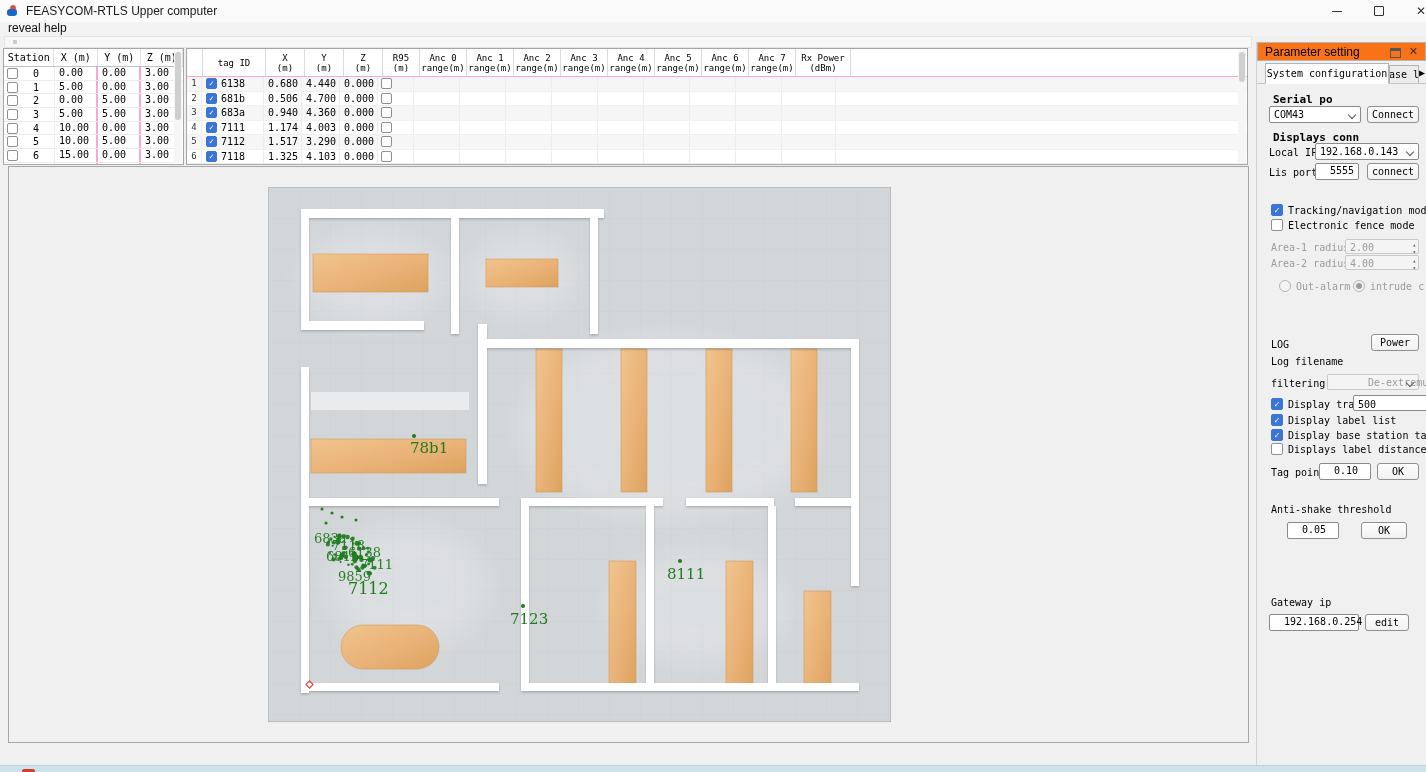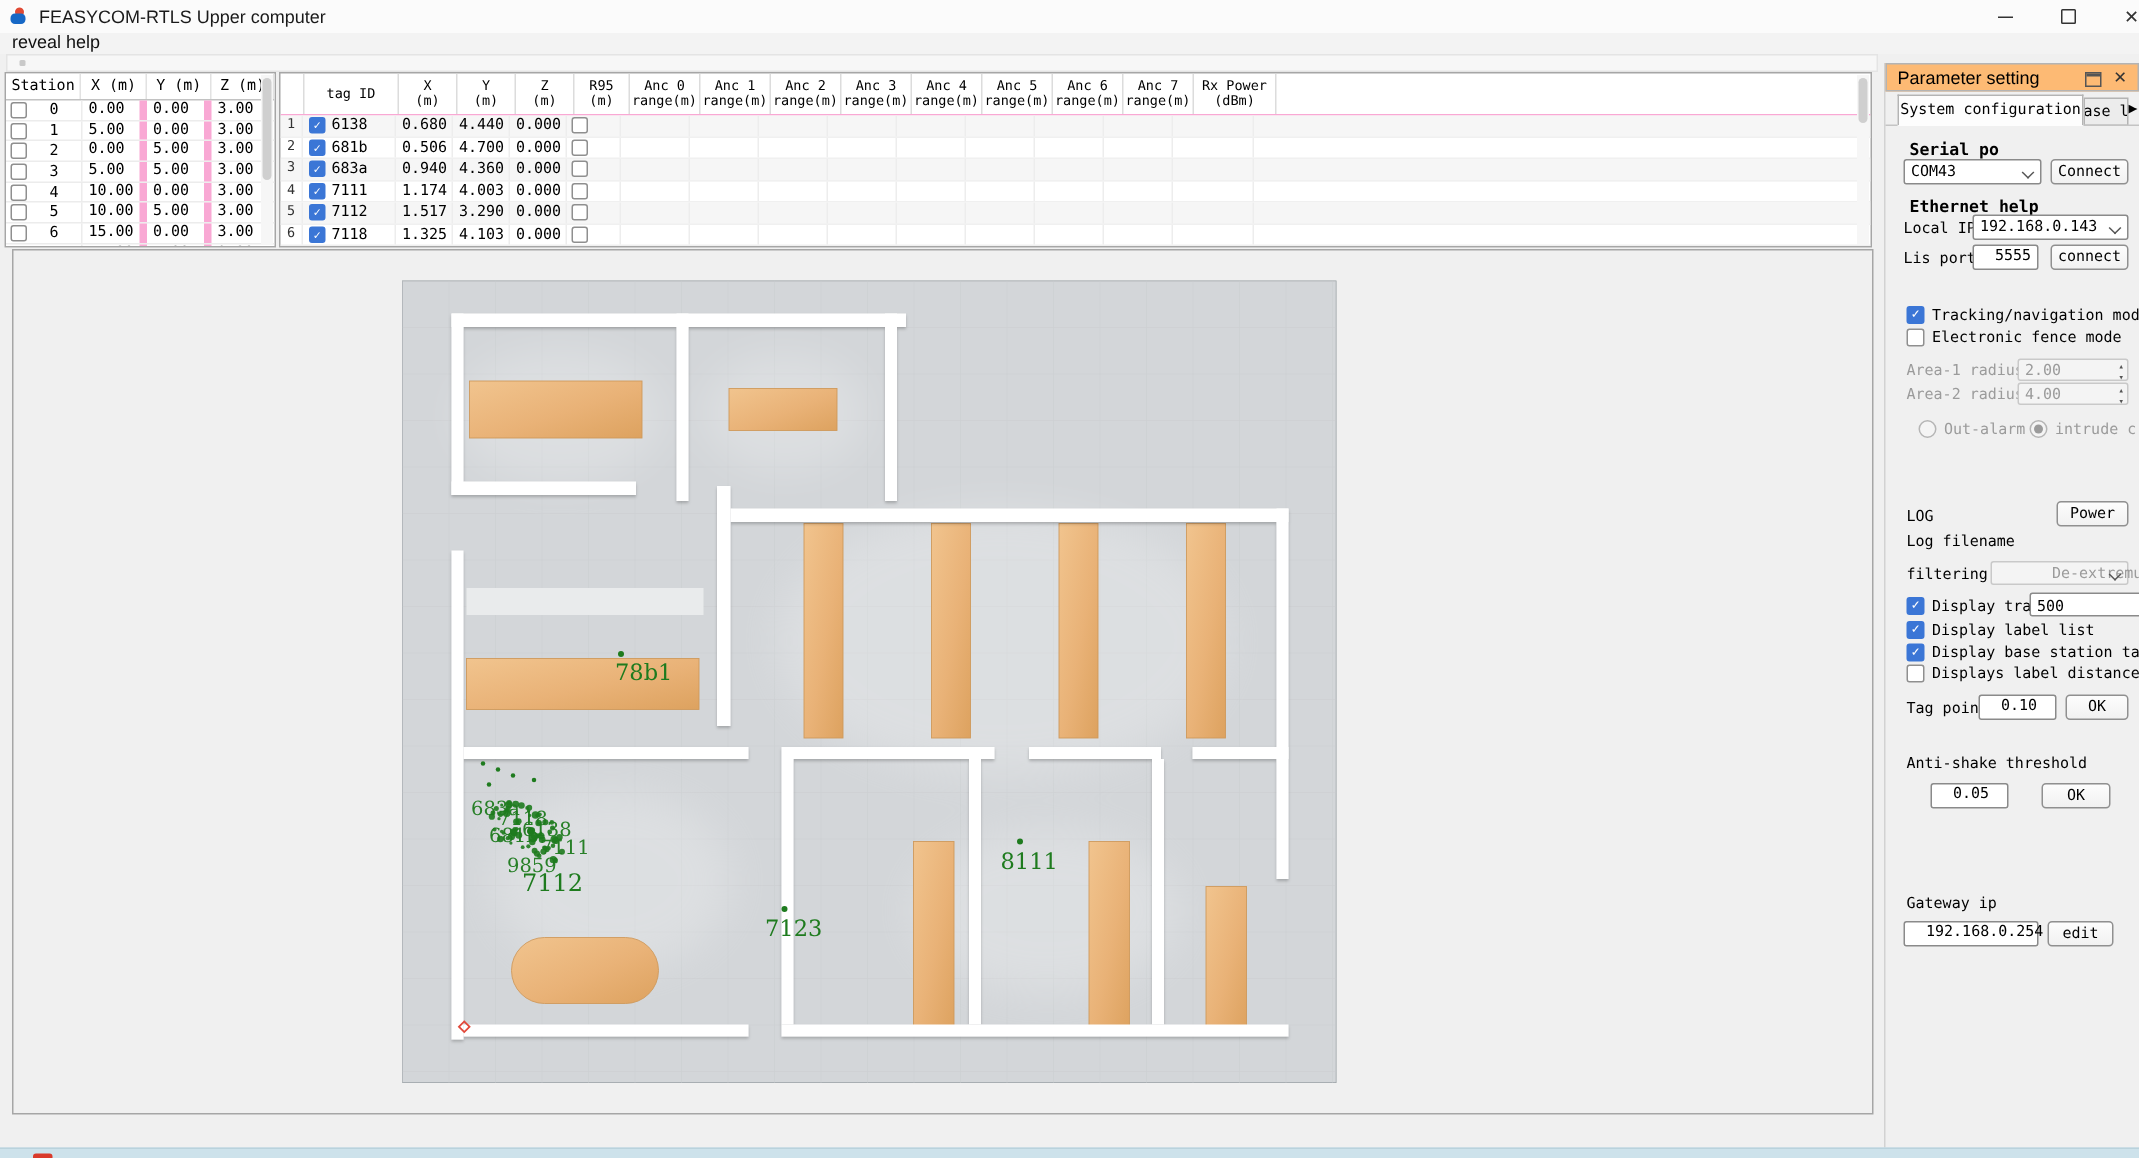--- a/index.html
+++ b/index.html
@@ -28,21 +28,21 @@
   
   .panel{background:#fff;border:1px solid #a6a6a6;overflow:hidden;}
   #station-panel{left:3px;top:48px;width:179px;height:115px;}
   .st-head{display:flex;height:17px;border-bottom:1px solid #c2c2c2;font-size:10px;
            font-family:"DejaVu Sans Mono",monospace;align-items:center;background:#fff;}
   .st-head span{display:block;text-align:center;border-right:1px solid #e2e2e2;height:17px;line-height:17px;overflow:hidden;white-space:nowrap;}
   .st-row{display:flex;height:12.7px;border-bottom:1px solid #ececec;font-size:10px;
           font-family:"DejaVu Sans Mono",monospace;align-items:center;}
   .st-c0{width:50px;display:flex;align-items:center;border-right:1px solid #ececec;height:100%;}
   .st-num{flex:1;text-align:center;}
-  .st-cell{width:43px;padding-left:4px;box-sizing:border-box;border-right:5px solid #f9a8d4;height:100%;line-height:12.7px;overflow:hidden;}
+  .st-cell{width:43px;padding-left:4px;box-sizing:border-box;border-right:2px solid #f9a8d4;height:100%;line-height:12.7px;overflow:hidden;}
   .w0{width:50px;} .w1{width:43px;} .w2{width:43px;} .w3{width:41px;border-right:none;}
   .cb{display:inline-block;width:9px;height:9px;border:1px solid #8f8f8f;border-radius:2px;background:#fff;
       margin-left:3px;flex:none;font-size:8px;line-height:9px;text-align:center;color:#fff;}
   .cb.on{background:#3b76d6;border-color:#3b76d6;}
   .sbar{position:absolute;top:1px;bottom:1px;width:8px;right:1px;background:#f6f6f6;}
   .sbar .thumb{position:absolute;left:1px;width:6px;background:#cfcfcf;border-radius:3px;}
   #tag-panel{left:186px;top:48px;width:1060px;height:115px;}
   .tg-head{display:flex;height:27px;border-bottom:1px solid #f9a8d4;font-size:9px;line-height:10px;
            font-family:"DejaVu Sans Mono",monospace;}
   .tg-head .hc{display:flex;flex-direction:column;justify-content:center;text-align:center;
@@ -55,21 +55,21 @@
   .cid .cb{margin-right:4px;}
   .cx{width:38px;} .cr{width:36px;display:flex;align-items:center;padding-left:0!important;}
   .ca{width:46px;} .crx{width:54px;}
   
   #map-panel{left:8px;top:166px;width:1239px;height:575px;background:#f0f0f0;border:1px solid #a6a6a6;overflow:hidden;}
   #map-svg{position:absolute;left:259px;top:20px;}
   
   #dock{left:1256px;top:42px;width:170px;height:723px;background:#f0f0f0;border-left:1px solid #d2d2d2;
         font-family:"DejaVu Sans Mono",monospace;font-size:10px;color:#000;}
   #dock *{white-space:nowrap;}
-  #dock-title{left:0;top:0;width:169px;height:19px;border:1px solid #b4b4b4;box-sizing:border-box;background:#fdba74;
+  #dock-title{left:0;top:0;width:169px;height:19px;border:1px solid #b4b4b4;box-sizing:border-box;background:#f97316;
               display:flex;align-items:center;font-family:"Liberation Sans",sans-serif;font-size:12px;padding-left:7px;}
   #dock-float{position:absolute;right:24px;top:5px;width:9px;height:8px;border:1px solid #555;}
   #dock-float:before{content:"";position:absolute;left:0;top:0;right:0;height:2px;background:#555;}
   #dock-close{position:absolute;right:7px;top:2px;font-size:11px;color:#333;}
   .tab{position:absolute;top:21px;height:21px;box-sizing:border-box;border:1px solid #b4b4b4;
        display:flex;align-items:center;justify-content:center;overflow:hidden;}
   #tab-sys{left:8px;width:124px;background:#fdfdfd;border-bottom-color:#fdfdfd;z-index:2;}
   #tab-base{left:132px;width:30px;background:#ececec;top:23px;height:19px;}
   #tab-arrow{position:absolute;right:2px;top:25px;font-size:10px;color:#000;}
   #dock-pane{position:absolute;left:0px;top:41px;width:169px;height:681px;border-top:1px solid #c4c4c4;}
@@ -573,21 +573,21 @@
   <span id="tab-arrow">▶</span>
   <div id="dock-pane">
 
     <span class="lbl bold" style="left:16px;top:9px;">Serial po</span>
     <div class="combo" style="left:12px;top:22px;width:92px;">
       <span>COM43</span>
         <span class="caret"></span>
     </div>
     <div class="btn" style="left:110px;top:22px;width:52px;">Connect</div>
 
-    <span class="lbl bold" style="left:16px;top:47px;">Ethernet help</span>
+    <span class="lbl bold" style="left:16px;top:47px;">Displays conn</span>
     <span class="lbl" style="left:12px;top:63px;">Local IP</span>
     <div class="combo" style="left:58px;top:59px;width:104px;">
       <span>192.168.0.143</span>
         <span class="caret"></span>
     </div>
     <span class="lbl" style="left:12px;top:83px;">Lis port</span>
     <div class="inp" style="left:58px;top:79px;width:44px;">5555</div>
     <div class="btn" style="left:110px;top:79px;width:52px;">connect</div>
 
     <div class="dcb" style="left:14px;top:120px;">

